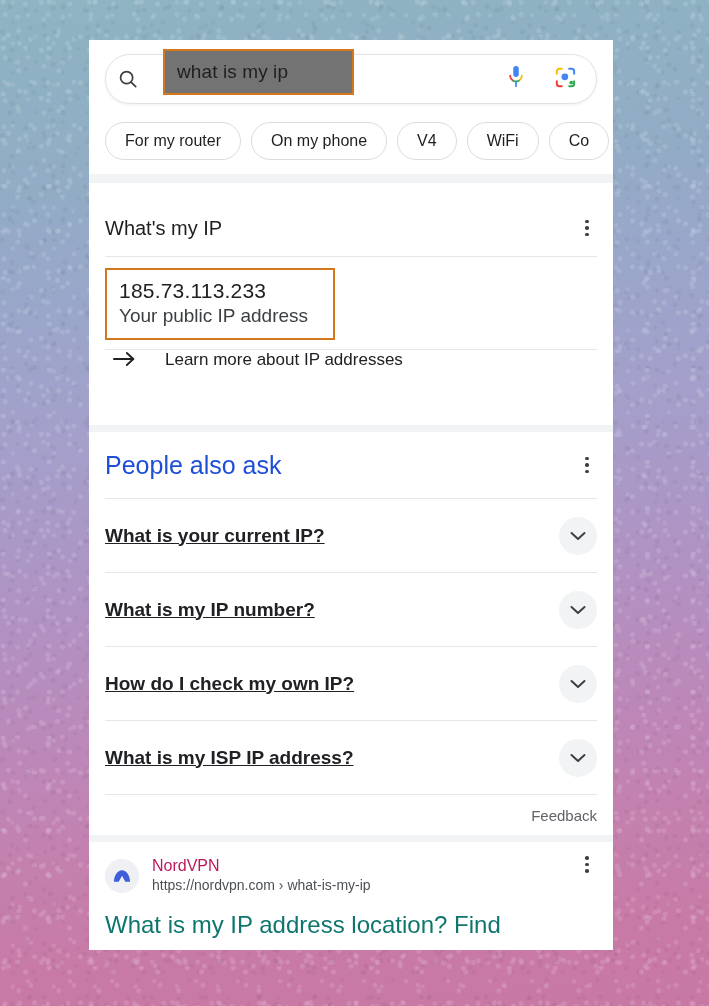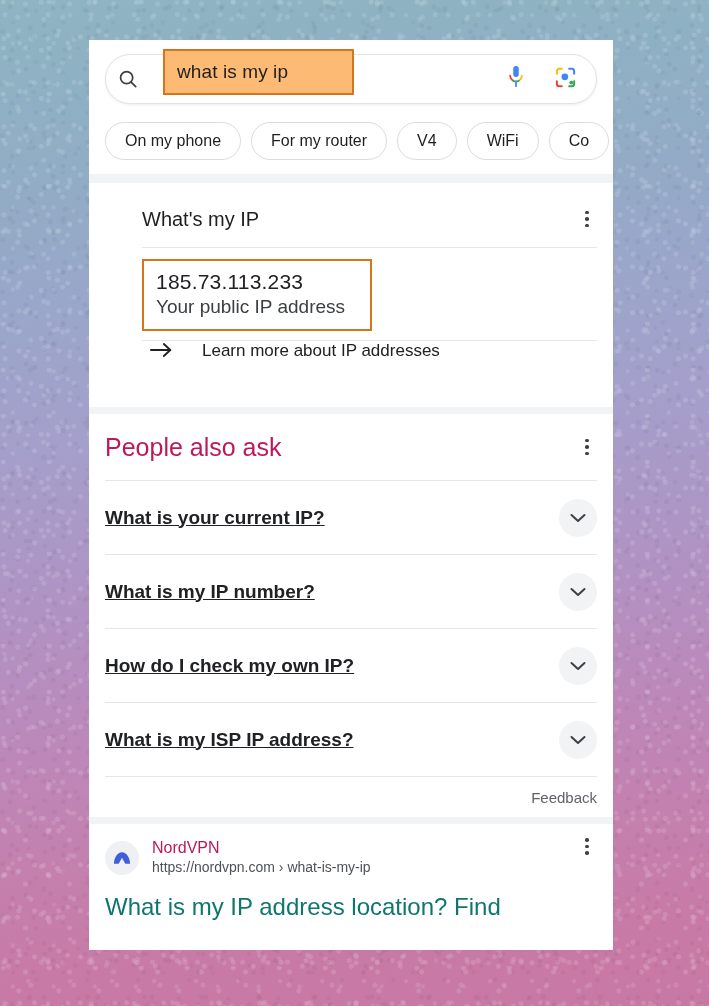--- a/index.html
+++ b/index.html
@@ -99,21 +99,21 @@
   .query-hl {
     position: absolute;
     left: 57px;
     top: -6px;
     width: 191px;
     height: 46px;
     border: 2px solid #d4761e;
     display: flex;
     align-items: center;
     padding-left: 12px;
-    background: #fdba74;
+    background: #737373;
   }
   .query-text {
     font-size: 19px;
     color: #1f1f1f;
     letter-spacing: .1px;
   }
   .bar-actions {
     position: absolute;
     right: 18px;
     display: flex;
@@ -139,21 +139,21 @@
     align-items: center;
     font-size: 16px;
     color: #1f1f1f;
     background: #fff;
   }
 
   .band { height: 9px; background: #f1f3f4; }
   .thin-band { height: 7px; background: #f1f3f4; }
 
   
-  .kc { padding: 8px 16px; margin-left: 37px; }
+  .kc { padding: 17px 16px; }
   .kc-head {
     display: flex;
     align-items: center;
     justify-content: space-between;
     height: 56px;
   }
   .kc-title { font-size: 20px; color: #1f1f1f; }
   .rule { height: 1px; background: #e6e6e6; }
 
   .ip-hl {
@@ -175,21 +175,21 @@
   .learn-text { font-size: 17px; color: #202124; }
 
   
   .paa { padding: 0 16px; }
   .paa-head {
     display: flex;
     align-items: center;
     justify-content: space-between;
     height: 66px;
   }
-  .paa-title { font-size: 25px; color: #be185d; font-weight: 400; }
+  .paa-title { font-size: 25px; color: #1d4ed8; font-weight: 400; }
   .paa-item {
     display: flex;
     align-items: center;
     justify-content: space-between;
     height: 73px;
   }
   .paa-q { font-size: 19px; color: #202124; font-weight: bold; text-decoration: underline; }
   .chev-btn {
     width: 38px; height: 38px;
     border-radius: 50%;
@@ -269,24 +269,24 @@
             <circle cx="19" cy="18.3" r="2" fill="#34a853"></circle>
           </svg>
         </span>
       </div>
 
     </div>
   </div>
 
   <div class="chips-row">
     <div class="chip">
+      <span>For my router</span>
+    </div>
+    <div class="chip">
       <span>On my phone</span>
-    </div>
-    <div class="chip">
-      <span>For my router</span>
     </div>
     <div class="chip">
       <span>V4</span>
     </div>
     <div class="chip">
       <span>WiFi</span>
     </div>
     <div class="chip">
       <span>Co</span>
     </div>

